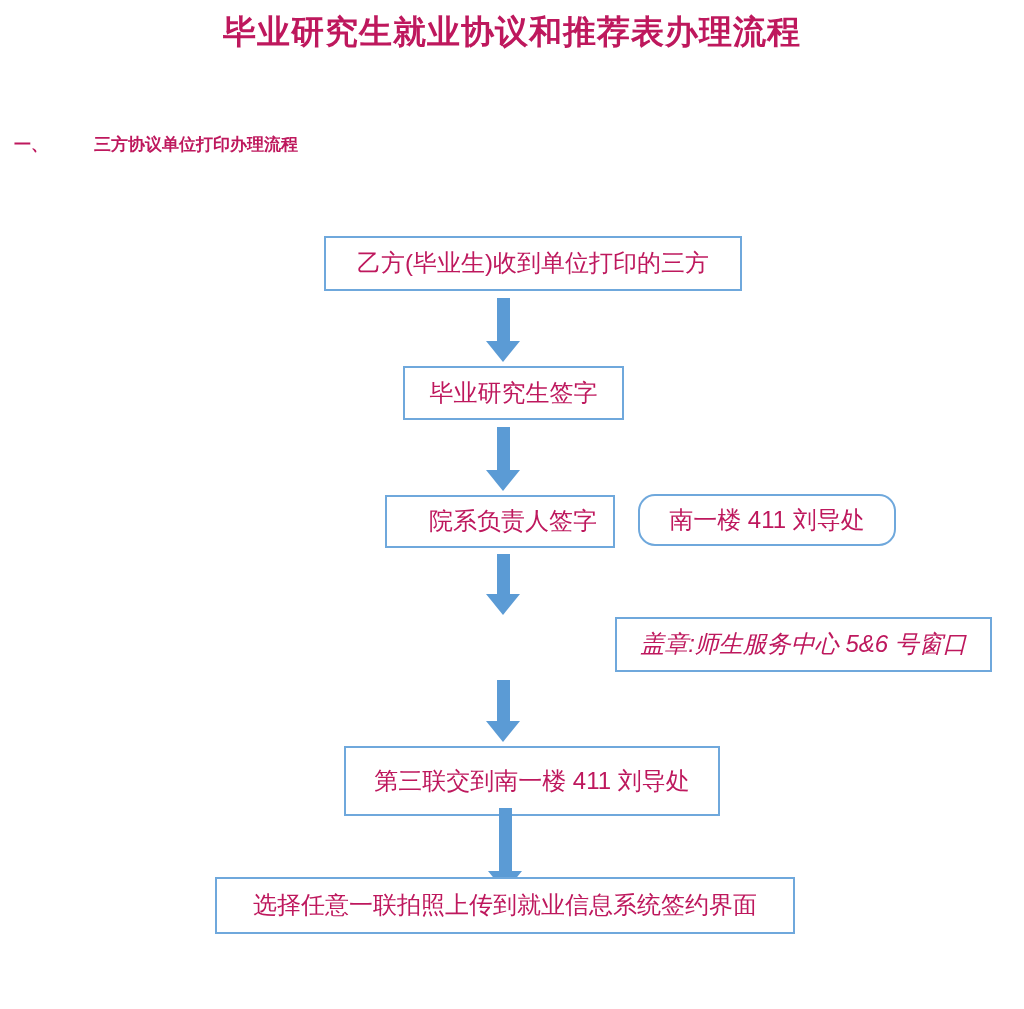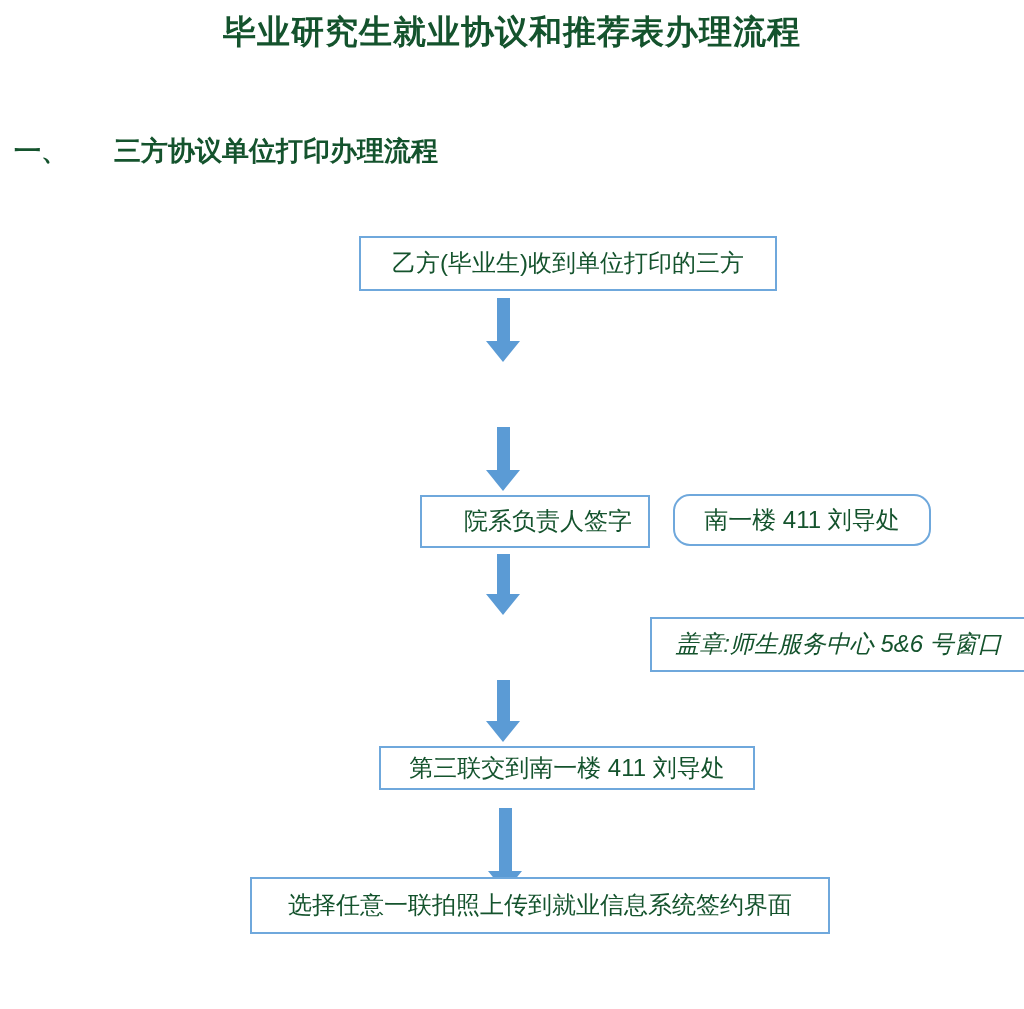--- a/index.html
+++ b/index.html
@@ -7,38 +7,38 @@
     padding: 0;
     background: #ffffff;
     font-family: "Liberation Sans", "DejaVu Sans", sans-serif;
   }
   .canvas {
     position: relative;
     width: 1024px;
     height: 1009px;
     background: #ffffff;
     overflow: hidden;
-    color: #14532d;
+    color: #be185d;
   }
   .title {
     position: absolute;
     top: 10px;
     left: 0;
     width: 100%;
     margin: 0;
     text-align: center;
     font-size: 33px;
     font-weight: bold;
     letter-spacing: 1px;
   }
   .section {
     position: absolute;
     top: 133px;
     left: 14px;
-    font-size: 27px;
+    font-size: 17px;
     font-weight: bold;
     white-space: nowrap;
     text-align: right;
   }
   .section .sec-num {
     display: inline-block;
     margin-right: 46px;
   }
   .box {
     position: absolute;
@@ -46,21 +46,20 @@
     border: 2px solid #6FA8DC;
     background: #ffffff;
     display: flex;
     align-items: center;
     justify-content: center;
     text-align: center;
     font-size: 24px;
     line-height: 1.2;
     padding: 2px 6px;
     white-space: nowrap;
-    margin-left: 35px;
   }
   .arrow {
     position: absolute;
     display: flex;
     flex-direction: column;
     align-items: center;
     width: 34px;
   }
   .arrow .shaft {
     width: 13px;
@@ -72,21 +71,21 @@
     height: 0;
     border-left: 17px solid transparent;
     border-right: 17px solid transparent;
     border-top: 21px solid #5B9BD5;
   }
   
   .b1 { left: 324px; top: 236px; width: 418px; height: 55px; }
   .b2 { left: 403px; top: 366px; width: 221px; height: 54px; }
   .b3 { left: 385px; top: 495px; width: 230px; height: 53px; padding-left: 32px; }
   .b4 { left: 376px; top: 618px; width: 248px; height: 56px; }
-  .b5 { left: 344px; top: 746px; width: 376px; height: 44px; }
+  .b5 { left: 344px; top: 746px; width: 376px; height: 70px; }
   .b6 { left: 215px; top: 877px; width: 580px; height: 57px; }
   
   .n3 { left: 638px; top: 494px; width: 258px; height: 52px; border-radius: 17px; }
   .n4 { left: 615px; top: 617px; width: 377px; height: 55px; font-style: italic; }
   
   .a1 { left: 486px; top: 298px; height: 64px; }
   .a2 { left: 486px; top: 427px; height: 64px; }
   .a3 { left: 486px; top: 554px; height: 61px; }
   .a4 { left: 486px; top: 680px; height: 62px; }
   .a5 { left: 488px; top: 808px; height: 84px; }
@@ -104,20 +103,23 @@
 
   <div class="box b1">
     <span>乙方(毕业生)收到单位打印的三方</span>
   </div>
 
   <div class="arrow a1">
     <div class="shaft"></div>
     <div class="head"></div>
   </div>
 
+  <div class="box b2">
+    <span>毕业研究生签字</span>
+  </div>
 
   <div class="arrow a2">
     <div class="shaft"></div>
     <div class="head"></div>
   </div>
 
   <div class="box b3">
     <span>院系负责人签字</span>
   </div>
 

